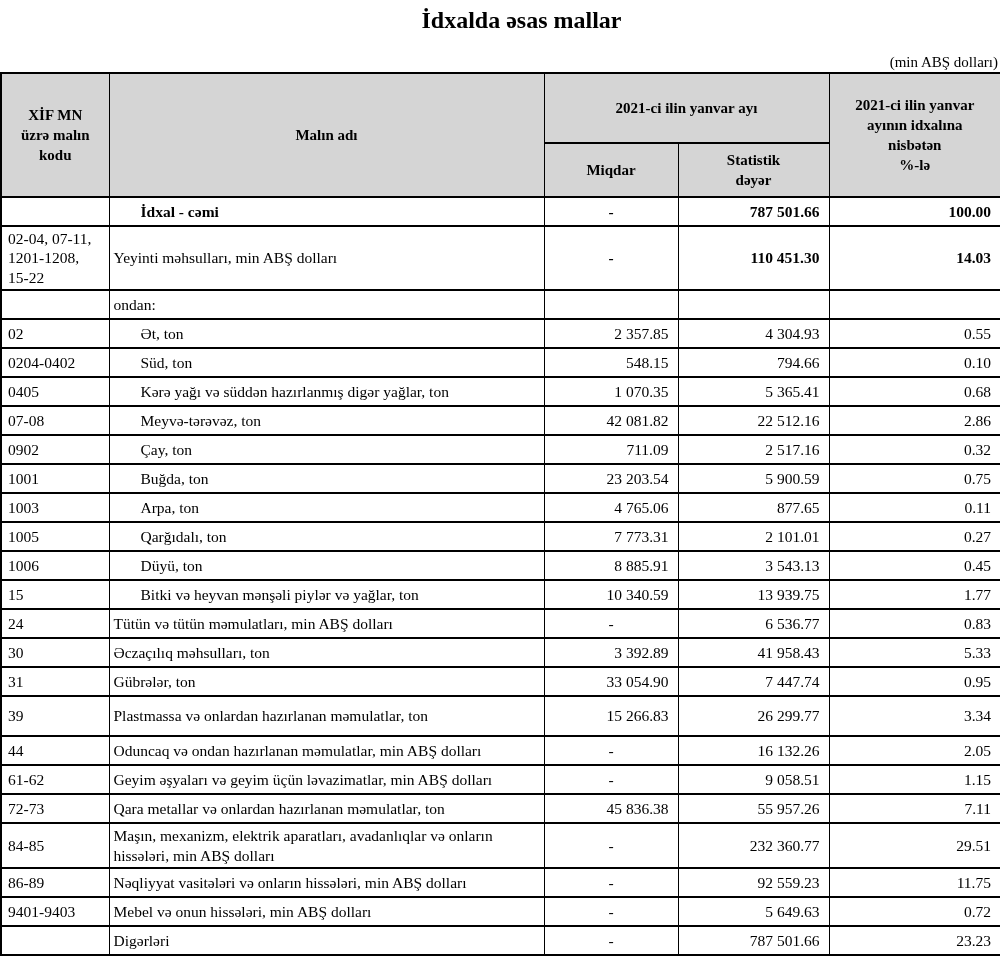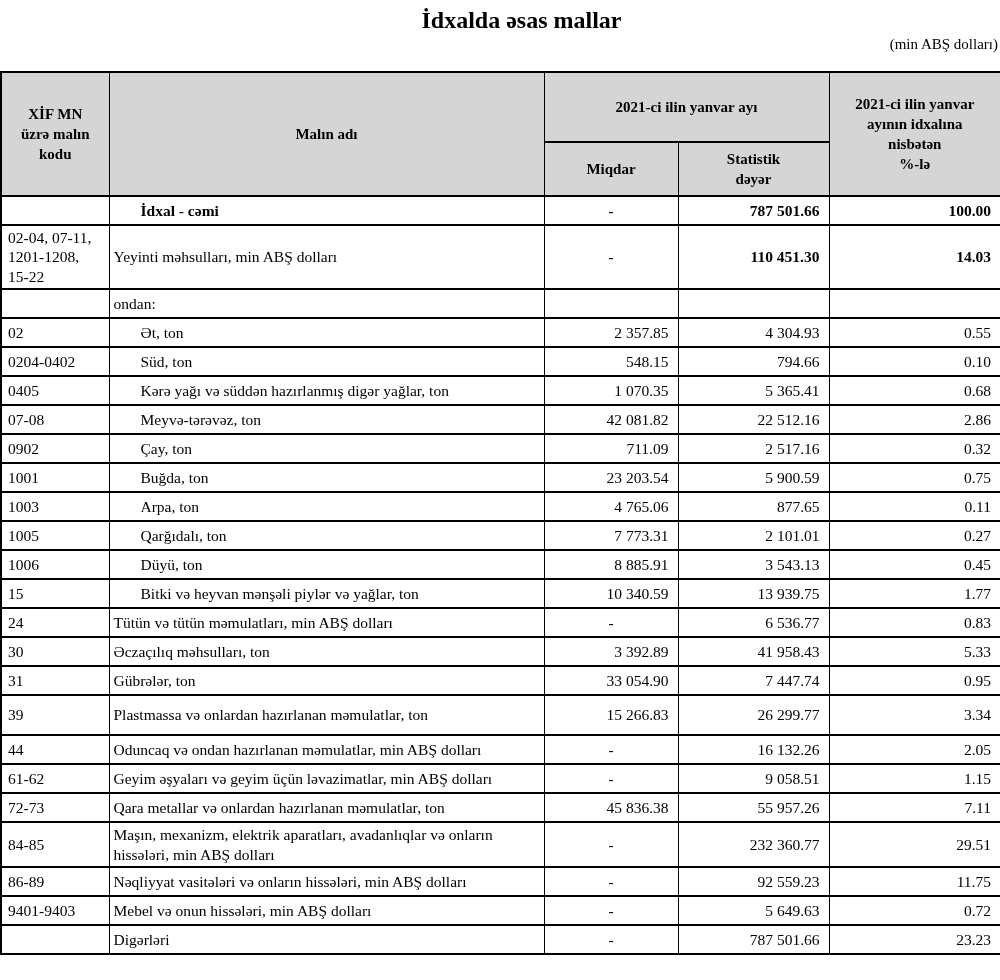--- a/index.html
+++ b/index.html
@@ -12,28 +12,28 @@
   body {
     width: 1000px;
     height: 980px;
     overflow: hidden;
   }
   .page { width: 1000px; }
   .title {
     text-align: center;
     font-size: 24px;
     font-weight: bold;
-    margin: 7px 0 2px 0;
+    margin: 7px 0 20px 0;
     padding-left: 43px;
   }
   .unit-note {
     text-align: right;
     font-size: 15px;
     padding-right: 2px;
-    margin-bottom: 18px;
+    margin-bottom: 1px;
   }
   table.main {
     width: 1000px;
     border-collapse: collapse;
     table-layout: fixed;
     border: 2px solid #000;
   }
   th, td {
     border-left: 1px solid #000;
     border-right: 1px solid #000;

